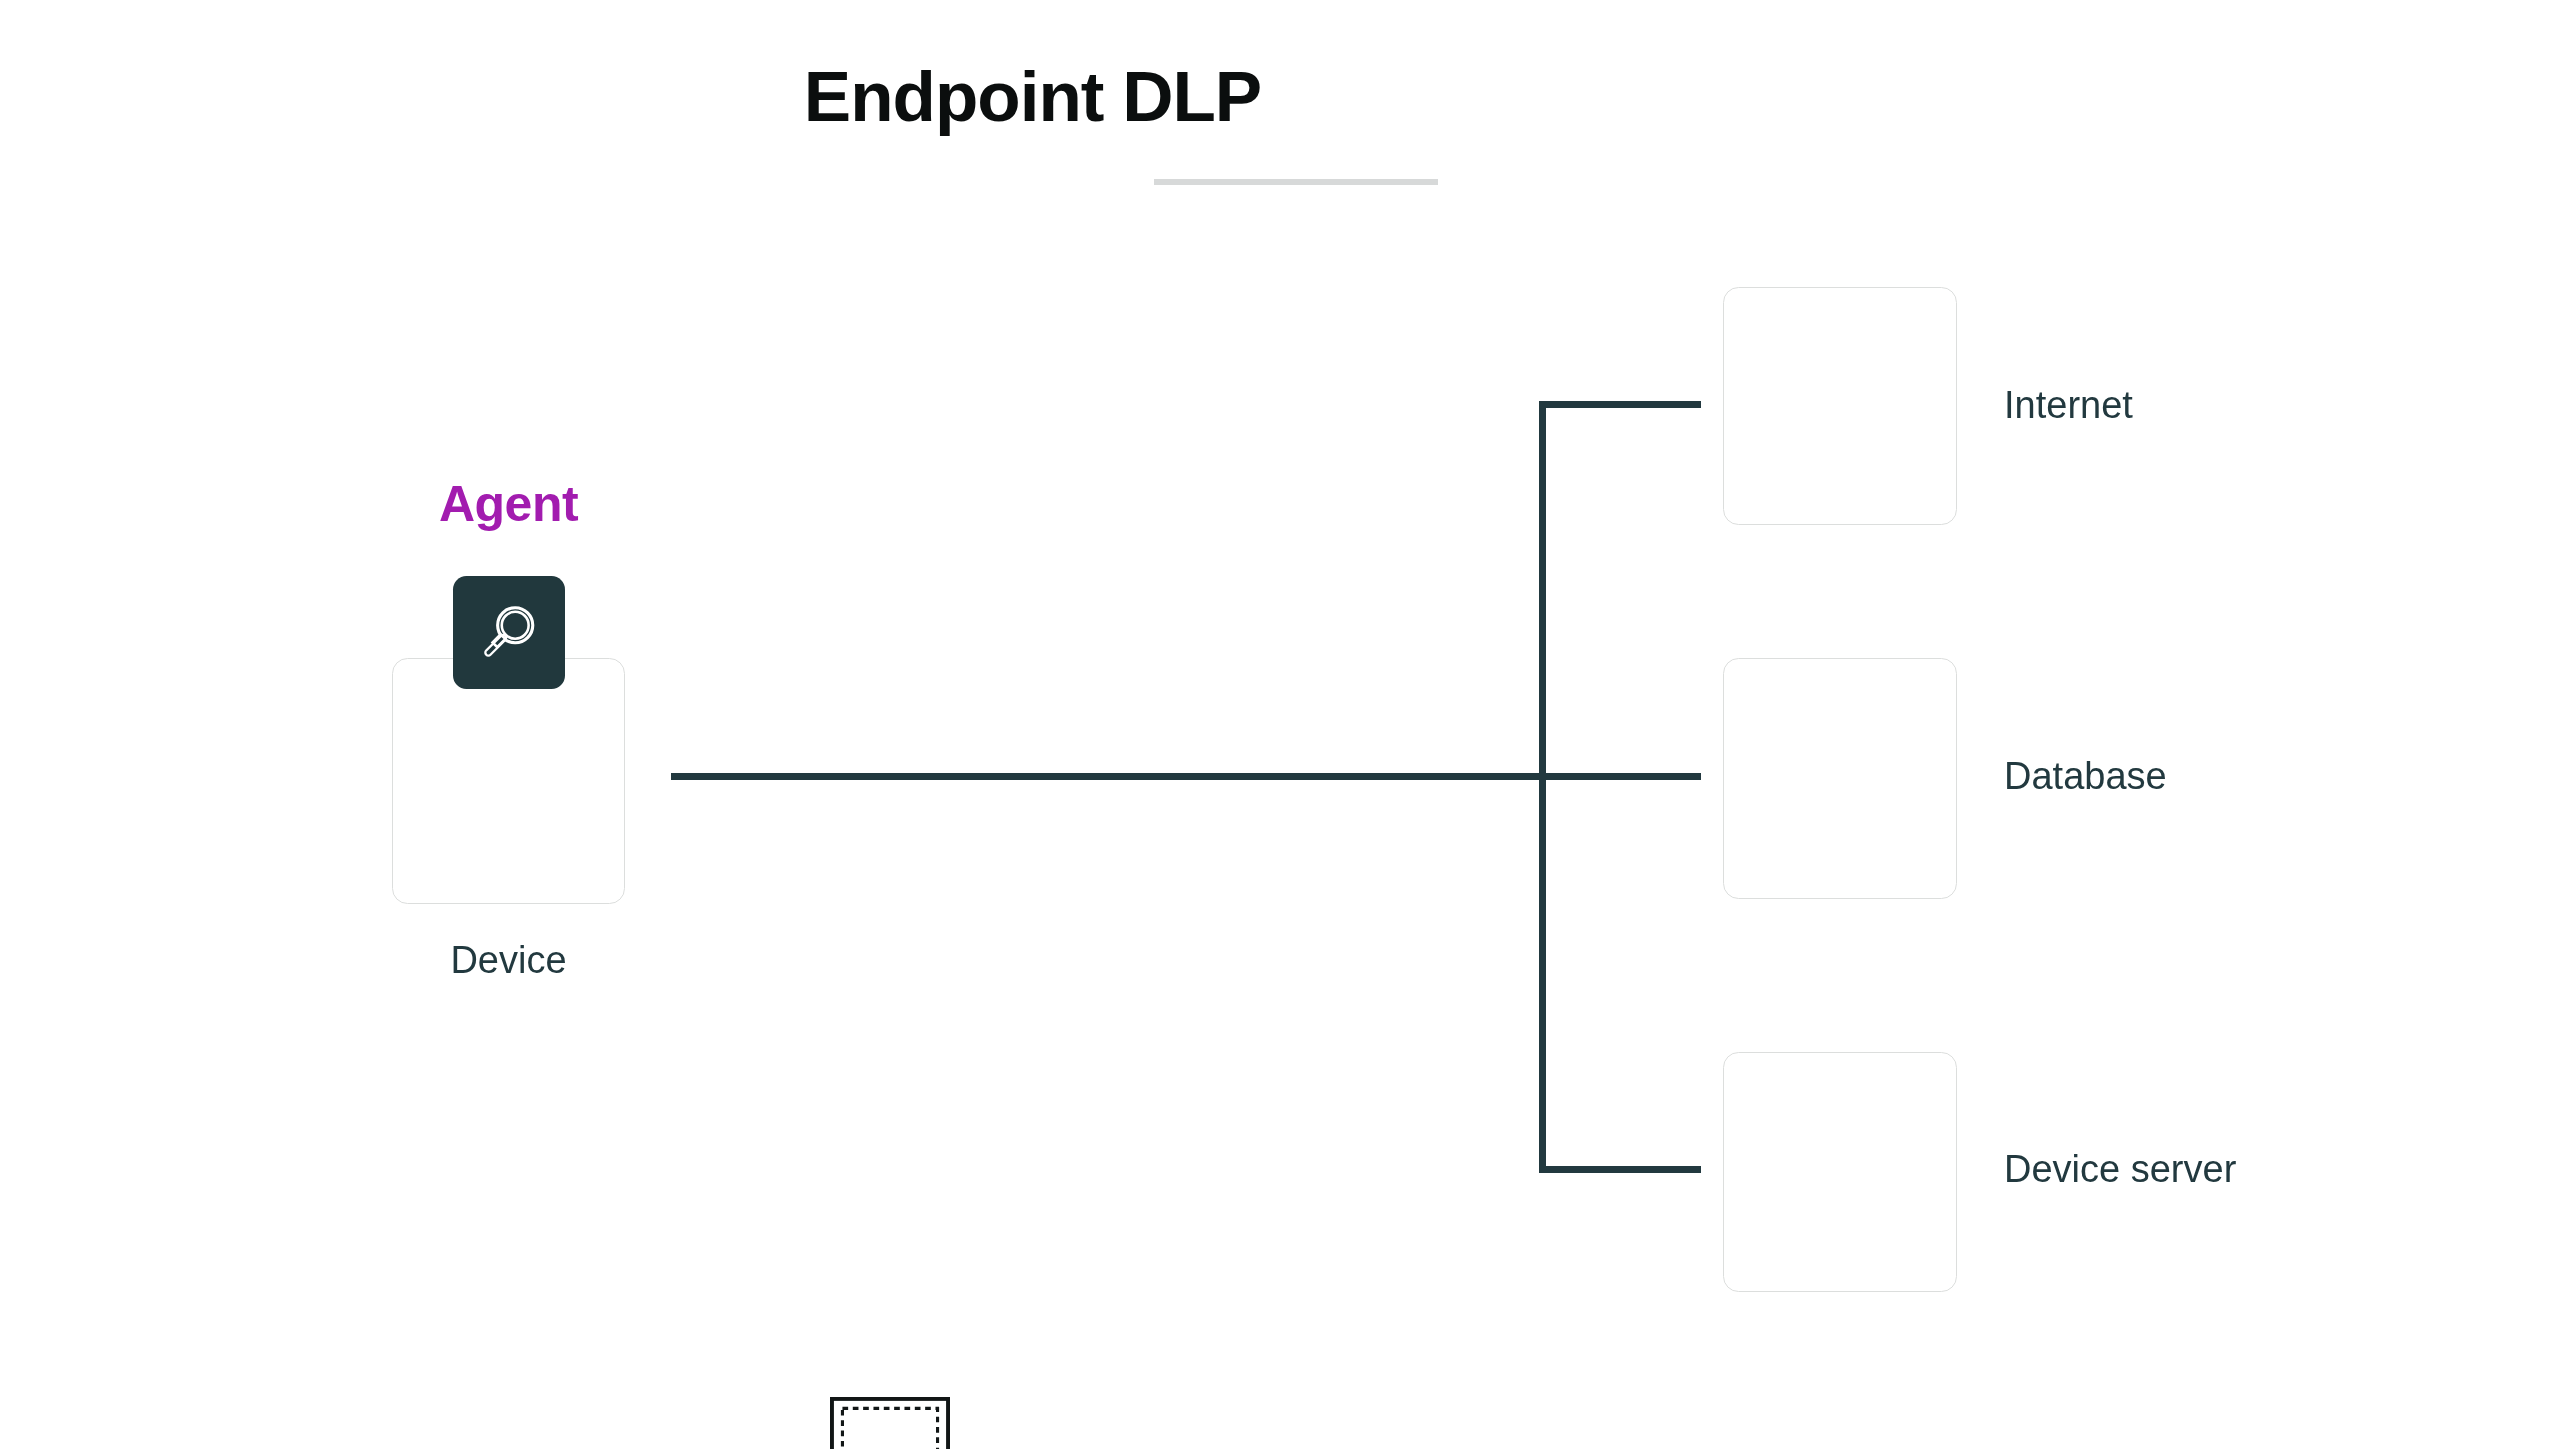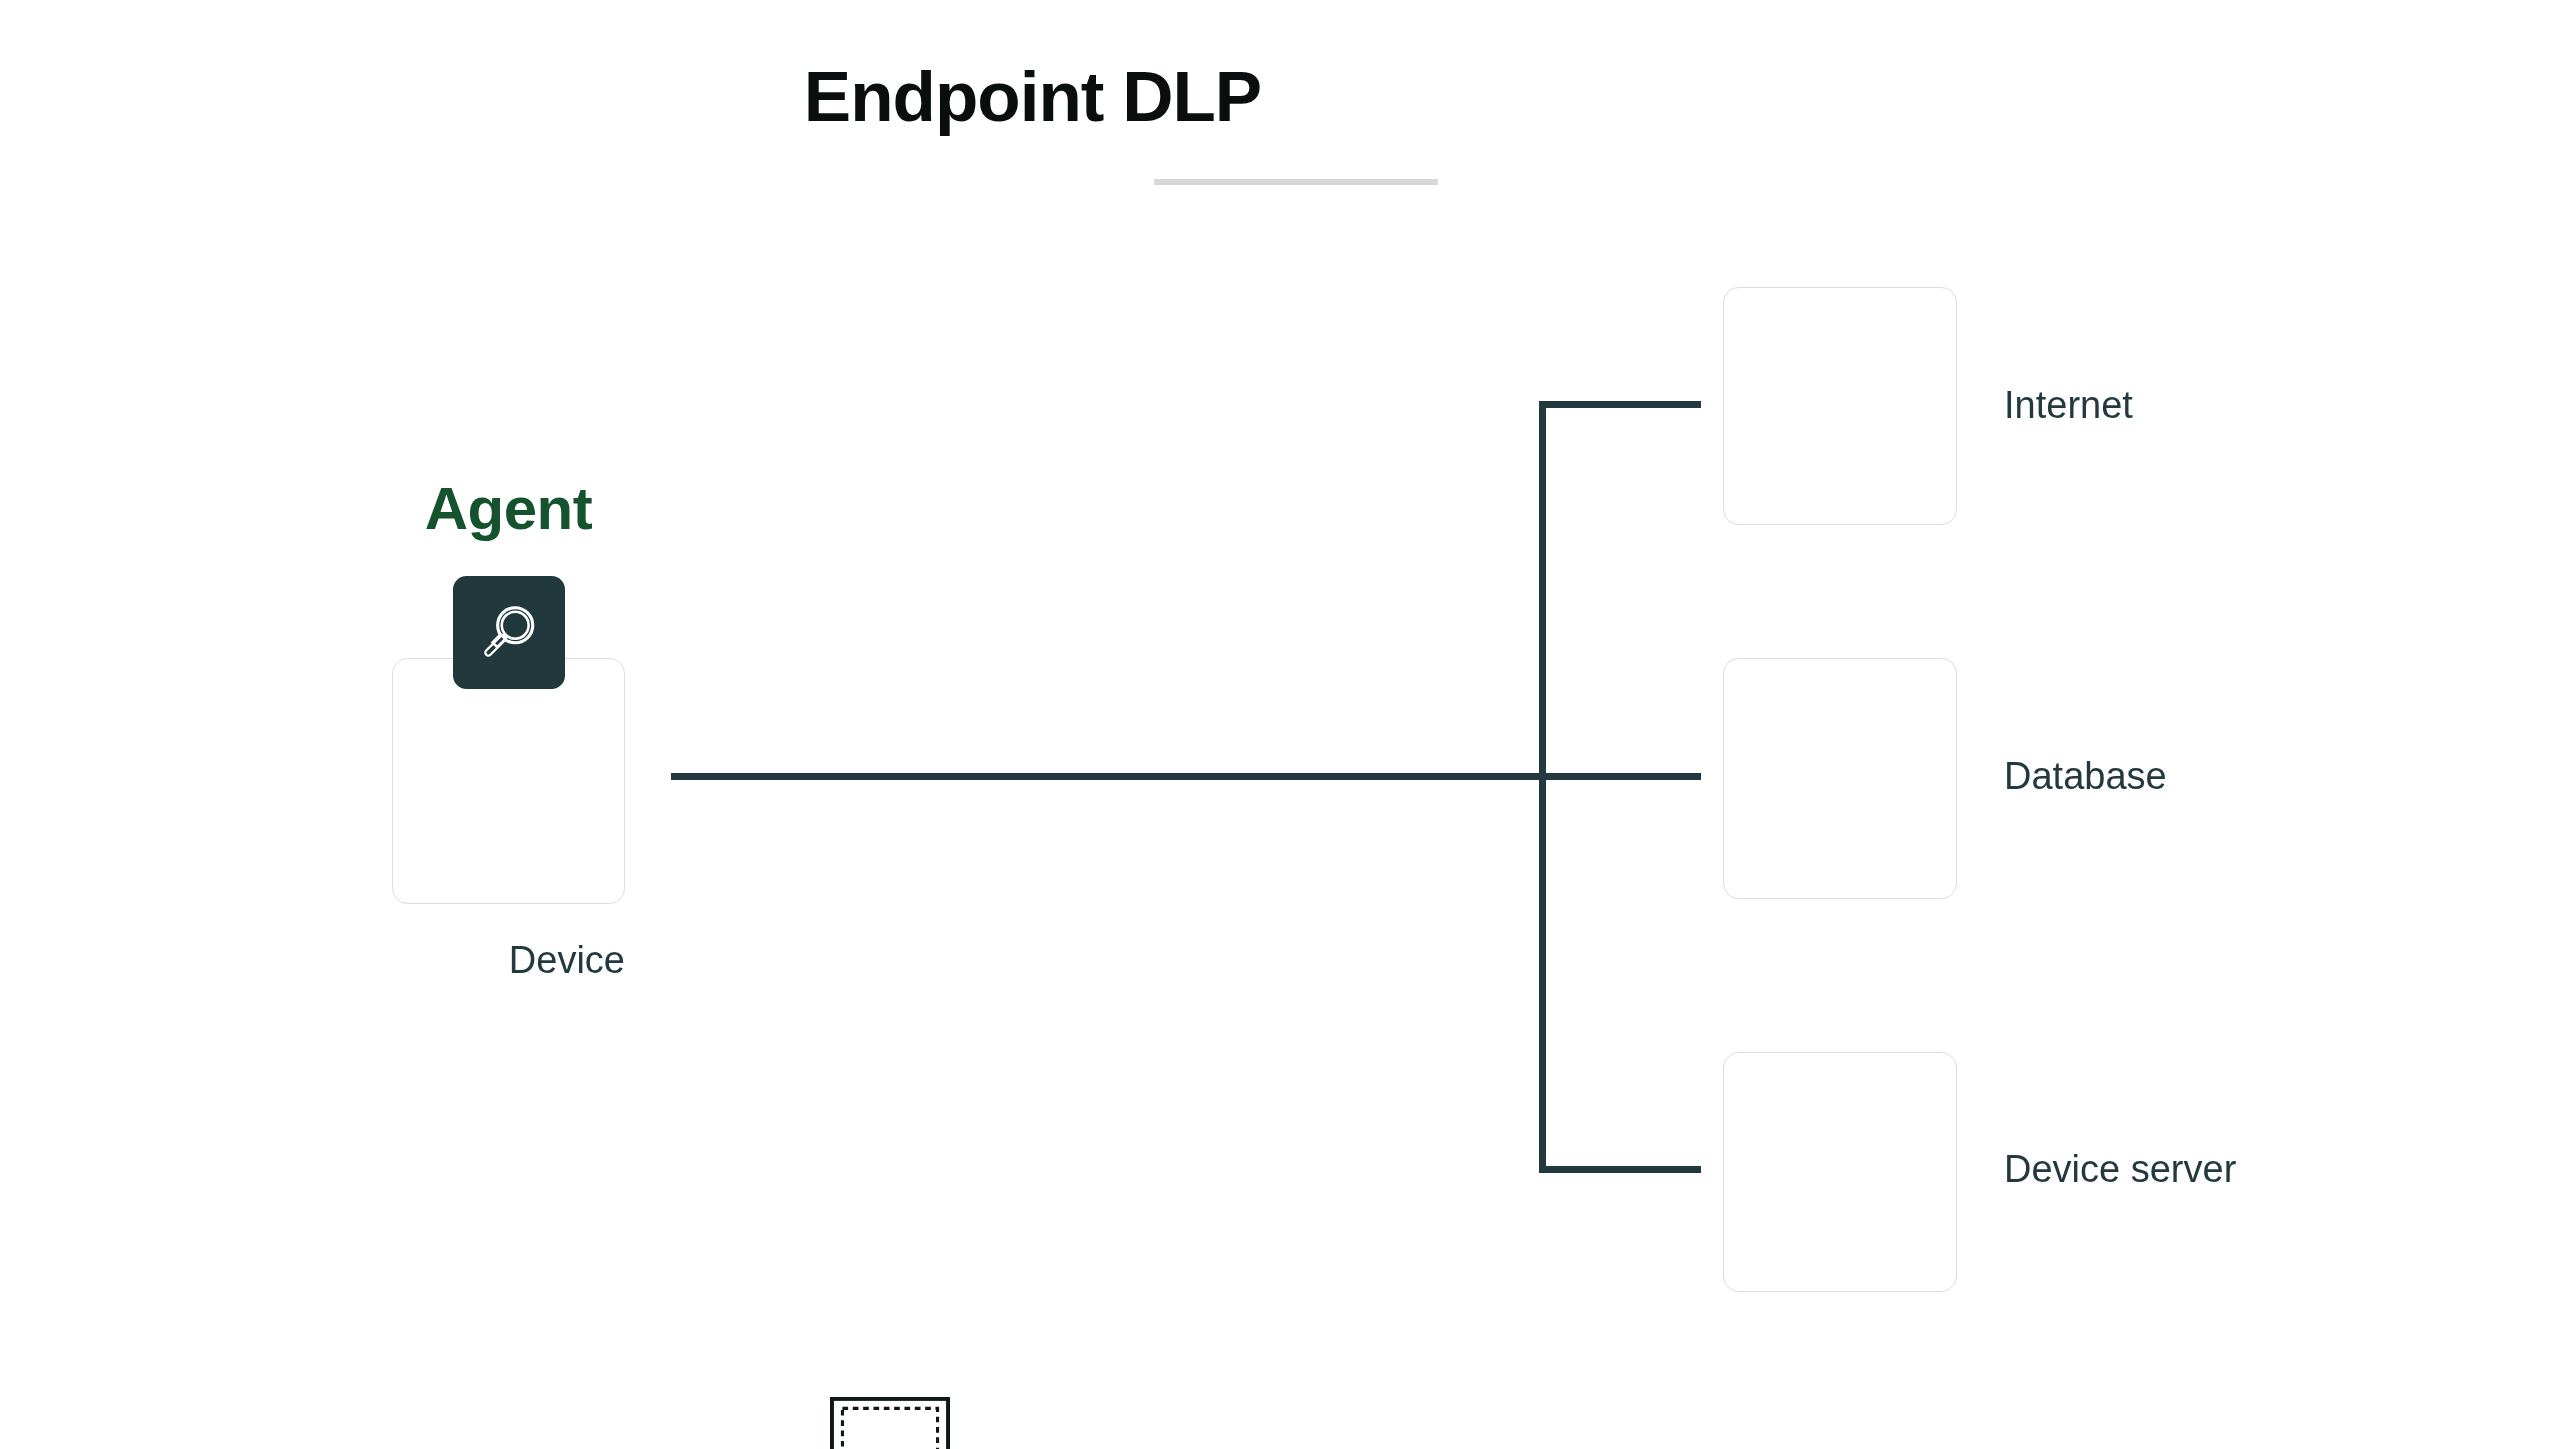--- a/index.html
+++ b/index.html
@@ -52,32 +52,32 @@
   .agent-badge{
     position:absolute;left:453px;top:576px;
     width:112px;height:113px;
     background:#21383d;
     border-radius:13.4px;
     display:flex;align-items:center;justify-content:center;
   }
   .agent-label{
     position:absolute;left:392px;top:479px;width:233px;
     text-align:center;
-    font-size:60px;font-weight:700;
-    color:#14532d;letter-spacing:-0.5px;line-height:1;
+    font-size:50px;font-weight:700;
+    color:#a21caf;letter-spacing:-0.5px;line-height:1;
   }
 
   
   .node-label{
     position:absolute;
     font-size:38px;font-weight:400;
     color:#22393f;line-height:1;
     white-space:nowrap;
   }
-  .label-device{left:392px;top:941px;width:233px;text-align:right;}
+  .label-device{left:392px;top:941px;width:233px;text-align:center;}
   .label-internet{left:2004px;top:386px;}
   .label-database{left:2004px;top:757px;}
   .label-email{left:2004px;top:1150px;}
 
   
   .icon-slot{position:absolute;display:block;}
   .icon-monitor{left:437px;top:738px;width:120px;height:92px;}
   .icon-magnifier{width:62px;height:62px;display:block;}
 </style>
 </head>

